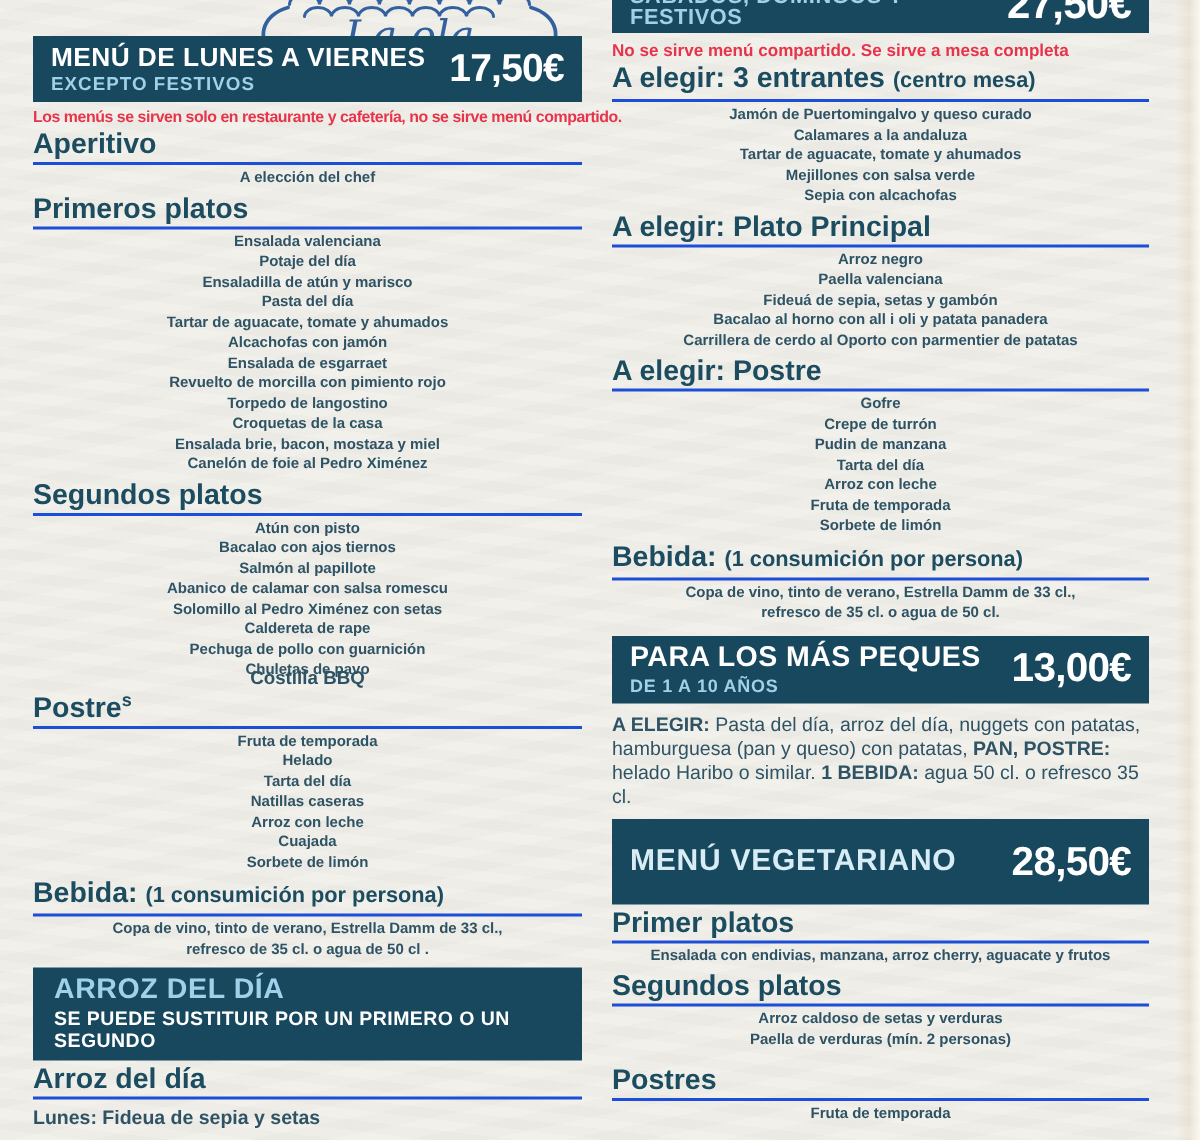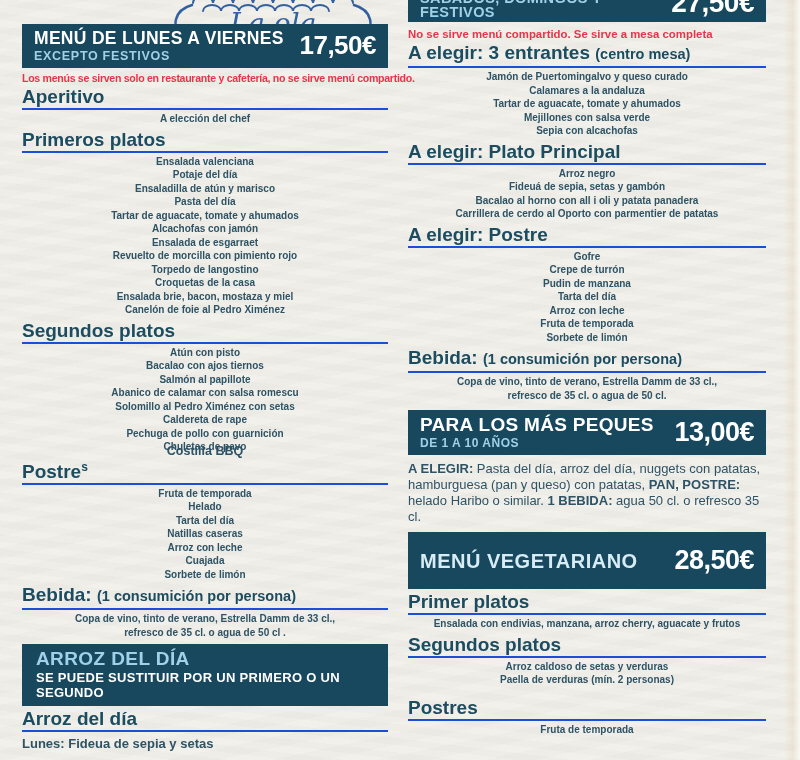--- a/index.html
+++ b/index.html
@@ -189,20 +189,21 @@
         <div class="menu-item">Jamón de Puertomingalvo y queso curado</div>
         <div class="menu-item">Calamares a la andaluza</div>
         <div class="menu-item">Tartar de aguacate, tomate y ahumados</div>
         <div class="menu-item">Mejillones con salsa verde</div>
         <div class="menu-item">Sepia con alcachofas</div>
       </div>
 
     <div class="sec">A elegir: Plato Principal</div>
     <div class="items">
         <div class="menu-item">Arroz negro</div>
+        <div class="menu-item">Paella valenciana</div>
         <div class="menu-item">Fideuá de sepia, setas y gambón</div>
         <div class="menu-item">Bacalao al horno con all i oli y patata panadera</div>
         <div class="menu-item">Carrillera de cerdo al Oporto con parmentier de patatas</div>
       </div>
 
     <div class="sec">A elegir: Postre</div>
     <div class="items">
         <div class="menu-item">Gofre</div>
         <div class="menu-item">Crepe de turrón</div>
         <div class="menu-item">Pudin de manzana</div>

